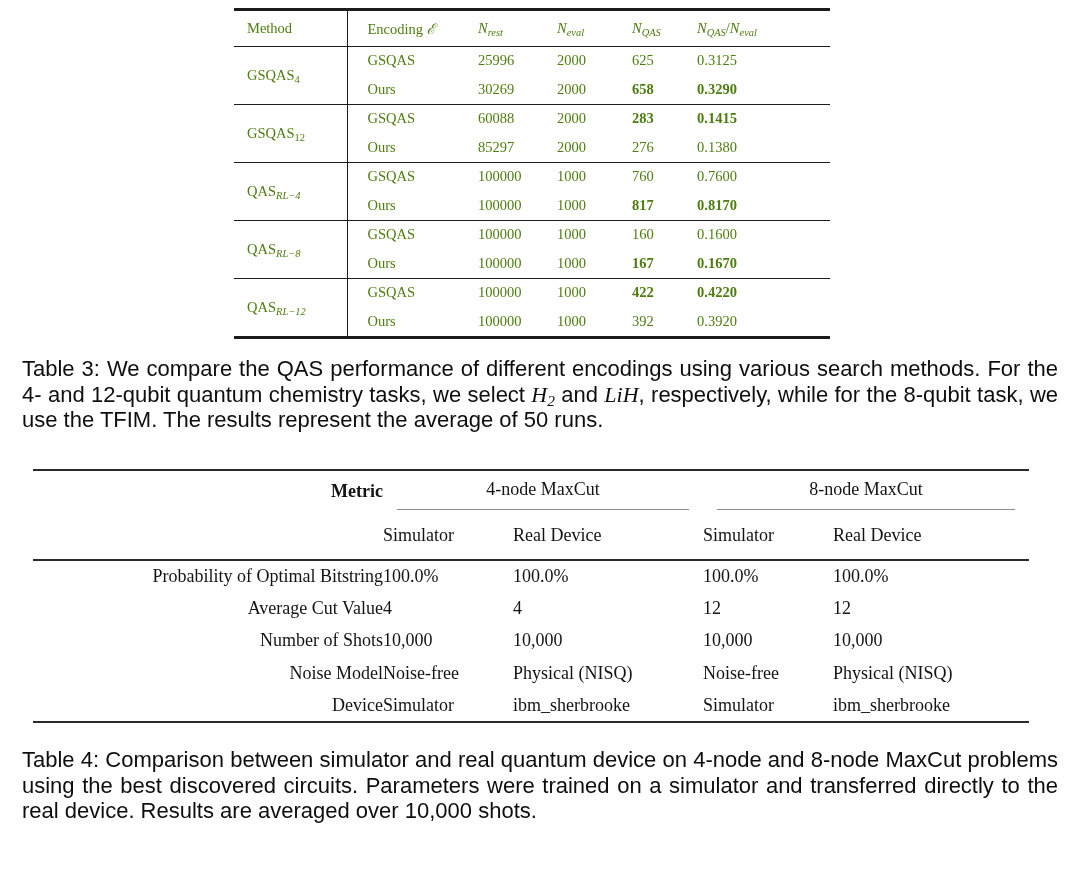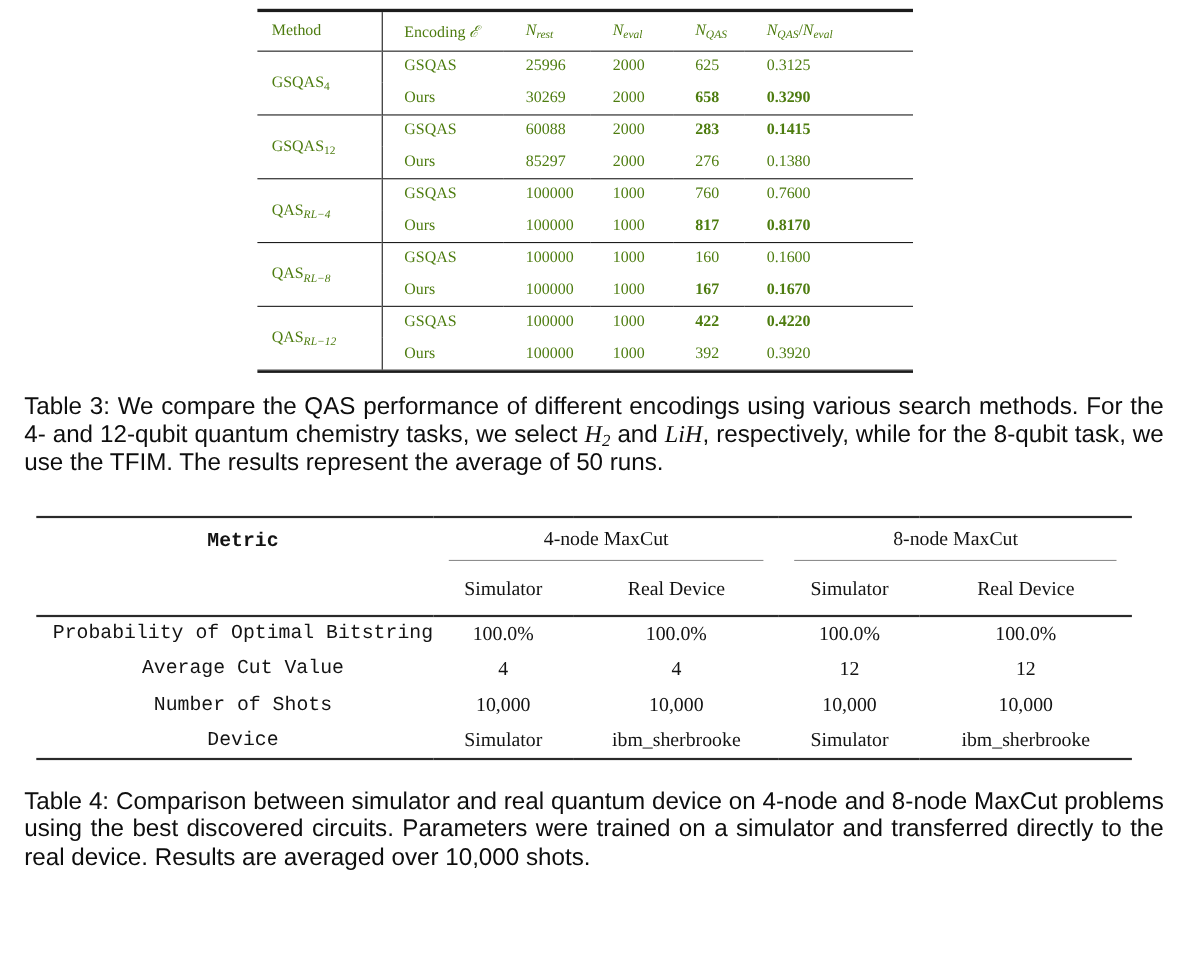--- a/index.html
+++ b/index.html
@@ -57,22 +57,22 @@
     width: 996px; margin: 36px 0 0 33px;
     border-collapse: collapse;
     font-size: 18px; color: #131313;
     border-top: 2.5px solid #2a2a2a;
     border-bottom: 2.5px solid #2a2a2a;
   }
   table.t4 th, table.t4 td { font-weight: normal; white-space: nowrap; padding: 0; }
   table.t4 .h1 { height: 43px; vertical-align: middle; }
   table.t4 .h2 { height: 47px; vertical-align: middle; border-bottom: 2px solid #2a2a2a; }
   table.t4 td { height: 32.5px; vertical-align: middle; }
-  table.t4 .left { text-align: center; padding-left: 15px; font-family: Liberation Mono, monospace; }
-  table.t4 .center { text-align: center; }
+  table.t4 .left { text-align: right; padding-left: 15px; }
+  table.t4 .center { text-align: left; }
   table.t4 .bold { font-weight: 700; }
   .cmid-inner {
     border-bottom: 1.5px solid #8d8d8d;
     margin: 0 14px; padding: 6px 0 9px 0;
     text-align: center; font-weight: 400;
   }
 </style>
 </head>
 <body>
 
@@ -235,20 +235,27 @@
       <td class="center">12</td>
     </tr>
     <tr>
       <td class="left">Number of Shots</td>
       <td class="center">10,000</td>
       <td class="center">10,000</td>
       <td class="center">10,000</td>
       <td class="center">10,000</td>
     </tr>
     <tr>
+      <td class="left">Noise Model</td>
+      <td class="center">Noise-free</td>
+      <td class="center">Physical (NISQ)</td>
+      <td class="center">Noise-free</td>
+      <td class="center">Physical (NISQ)</td>
+    </tr>
+    <tr>
       <td class="left">Device</td>
       <td class="center">Simulator</td>
       <td class="center">ibm_sherbrooke</td>
       <td class="center">Simulator</td>
       <td class="center">ibm_sherbrooke</td>
     </tr>
   </tbody>
 </table>
 
 <p class="caption" style="margin-top:24px;">Table 4: Comparison between simulator and real quantum device on 4-node and 8-node MaxCut problems using the best discovered circuits. Parameters were trained on a simulator and transferred directly to the real device. Results are averaged over 10,000 shots.</p>

